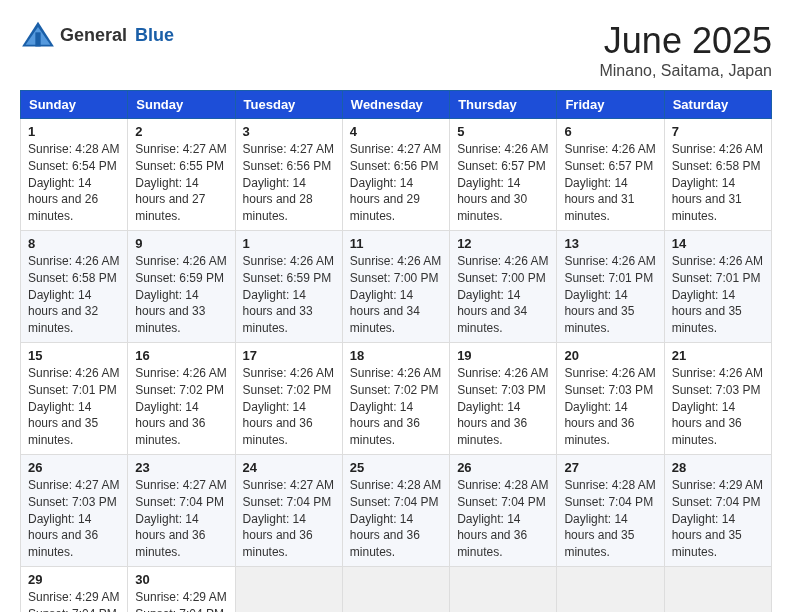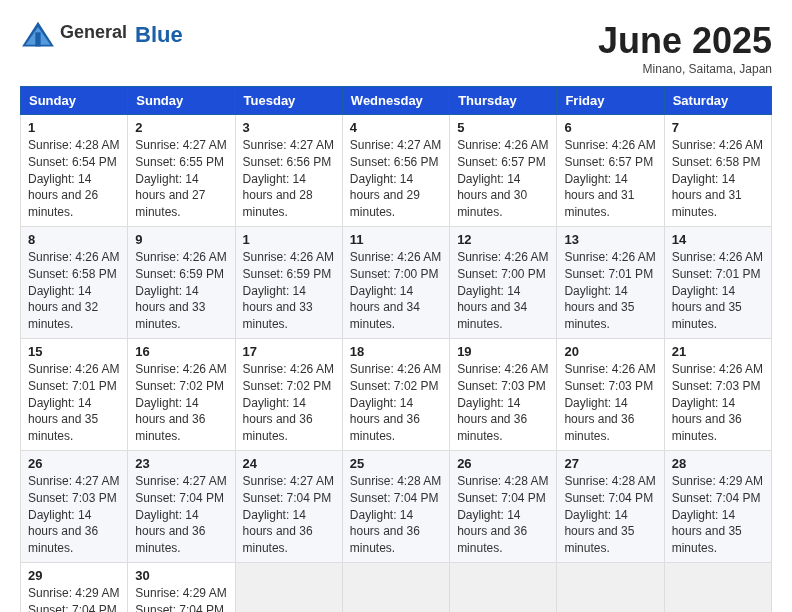--- a/index.html
+++ b/index.html
@@ -20,38 +20,38 @@
       display: flex;
       align-items: center;
       gap: 4px;
     }
     .logo-text-general {
       font-size: 18px;
       font-weight: bold;
       color: #333;
     }
     .logo-text-blue {
-      font-size: 22px;
+      font-size: 18px;
       font-weight: bold;
       color: #1a5fa8;
     }
     .logo-icon {
       width: 36px;
       height: 30px;
     }
     .title-block {
       text-align: right;
     }
     .month-title {
       font-size: 36px;
-      font-weight: bold;
+      font-weight: normal;
       color: #222;
     }
     .location-title {
-      font-size: 12px;
+      font-size: 16px;
       color: #444;
     }
     table {
       width: 100%;
       border-collapse: collapse;
       border: 1px solid #ccc;
     }
     th {
       background-color: #1d4ed8;
       color: #fff;

